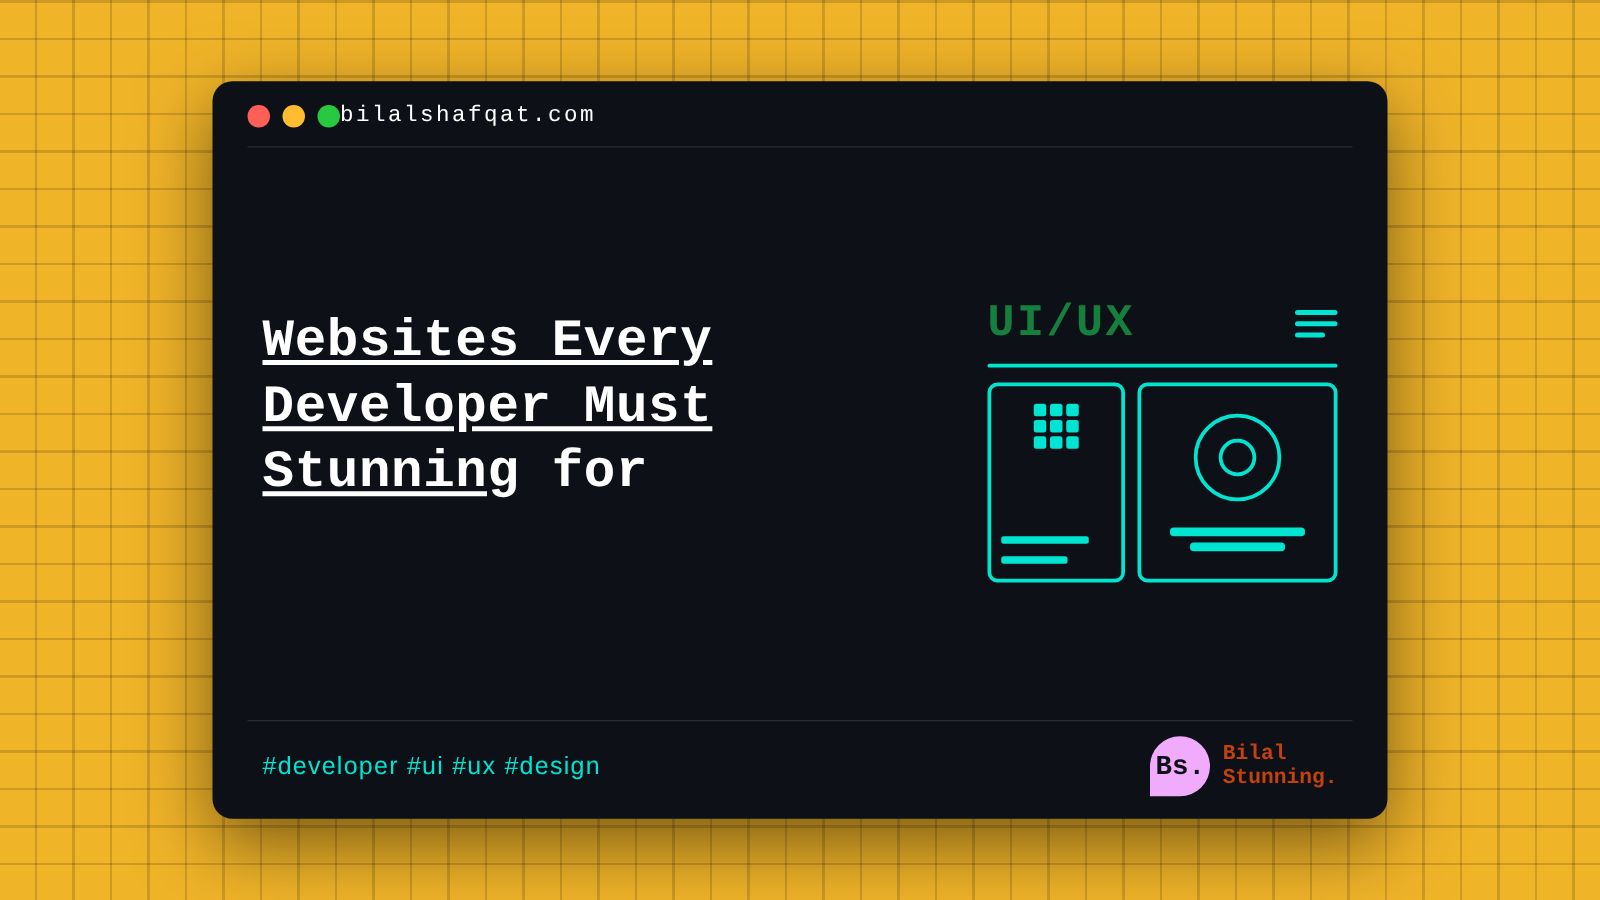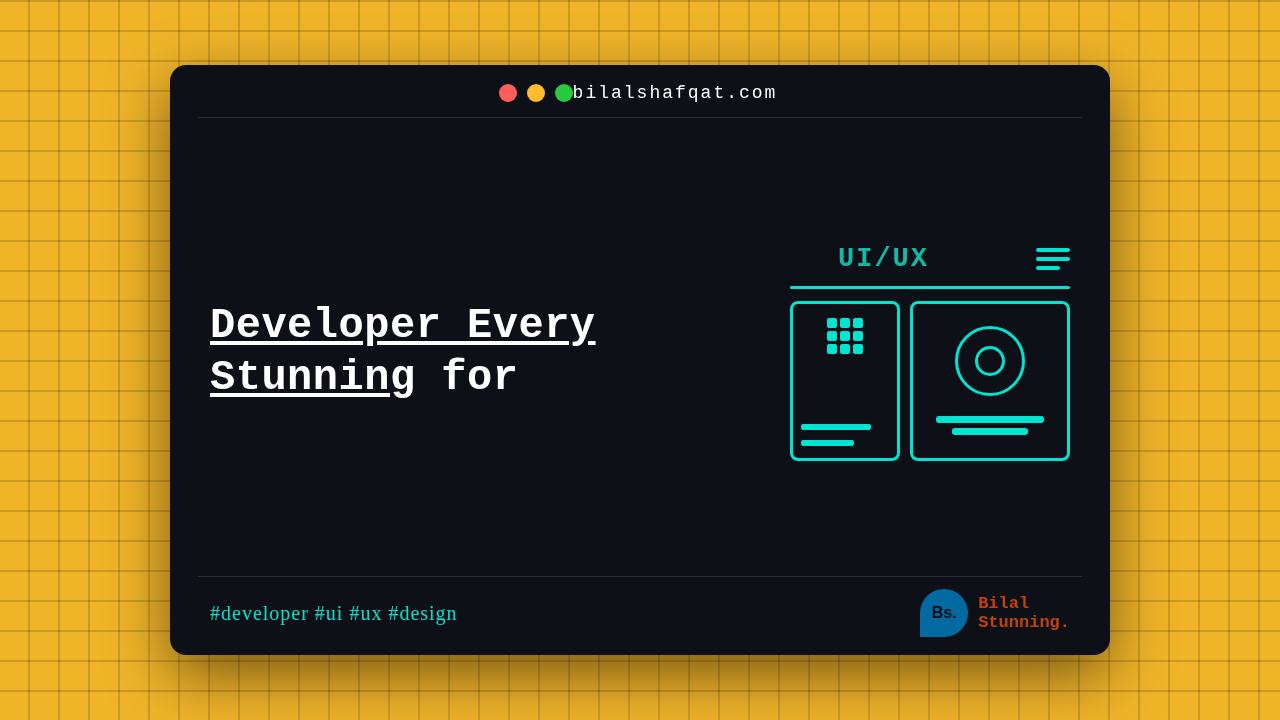--- a/index.html
+++ b/index.html
@@ -36,21 +36,21 @@
       box-shadow: 0 20px 60px rgba(0,0,0,0.5);
       display: flex;
       flex-direction: column;
       overflow: hidden;
     }
 
     
     .titlebar {
       display: flex;
       align-items: center;
-      justify-content: center;
+      justify-content: flex-start;
       padding: 18px 32px 14px 28px;
       flex-shrink: 0;
     }
 
     .traffic-lights {
       display: flex;
       gap: 10px;
       align-items: center;
     }
 
@@ -123,25 +123,24 @@
 
     .ui-header {
       display: flex;
       align-items: center;
       justify-content: space-between;
       width: 100%;
     }
 
     .ui-label {
       font-family: 'Courier New', Courier, monospace;
-      font-size: 27px;
+      font-size: 36px;
       font-weight: bold;
-      color: #14b8a6;
+      color: #15803d;
       letter-spacing: 2px;
-      margin-left: 48px;
     }
 
     
     .hamburger {
       display: flex;
       flex-direction: column;
       gap: 5px;
     }
 
     .hamburger span {
@@ -250,44 +249,44 @@
     
     .footer {
       display: flex;
       align-items: center;
       justify-content: space-between;
       padding: 12px 40px 18px 40px;
       flex-shrink: 0;
     }
 
     .hashtags {
-      font-family: Liberation Serif, serif;
+      font-family: Liberation Sans, sans-serif;
       font-size: 20px;
       color: #00E5D1;
       letter-spacing: 1px;
     }
 
     
     .brand {
       display: flex;
       align-items: center;
       gap: 10px;
     }
 
     .brand-icon {
       width: 48px;
       height: 48px;
-      background-color: #0369a1;
+      background-color: #f0abfc;
       border-radius: 50% 50% 50% 0;
       display: flex;
       align-items: center;
       justify-content: center;
-      font-family: Liberation Sans, sans-serif;
+      font-family: Liberation Mono, monospace;
       font-weight: bold;
-      font-size: 16px;
+      font-size: 22px;
       color: #0d1117;
     }
 
     .brand-text {
       display: flex;
       flex-direction: column;
     }
 
     .brand-name {
       font-family: 'Courier New', Courier, monospace;
@@ -311,22 +310,22 @@
     </div>
     <div class="site-url">bilalshafqat.com</div>
   </div>
 
   <div class="divider"></div>
 
   <div class="content">
 
     <div class="text-section">
       <div class="headline">
-        <br>
-        <span class="underlined">Developer Every</span><br>
+        <span class="underlined">Websites Every</span><br>
+        <span class="underlined">Developer Must</span><br>
         <span class="underlined">Stunning</span><span> for</span><br>
         <br>
       </div>
     </div>
 
     <div class="illustration">
 
       <div class="ui-header">
         <div class="ui-label">UI/UX</div>
         <div class="hamburger">

